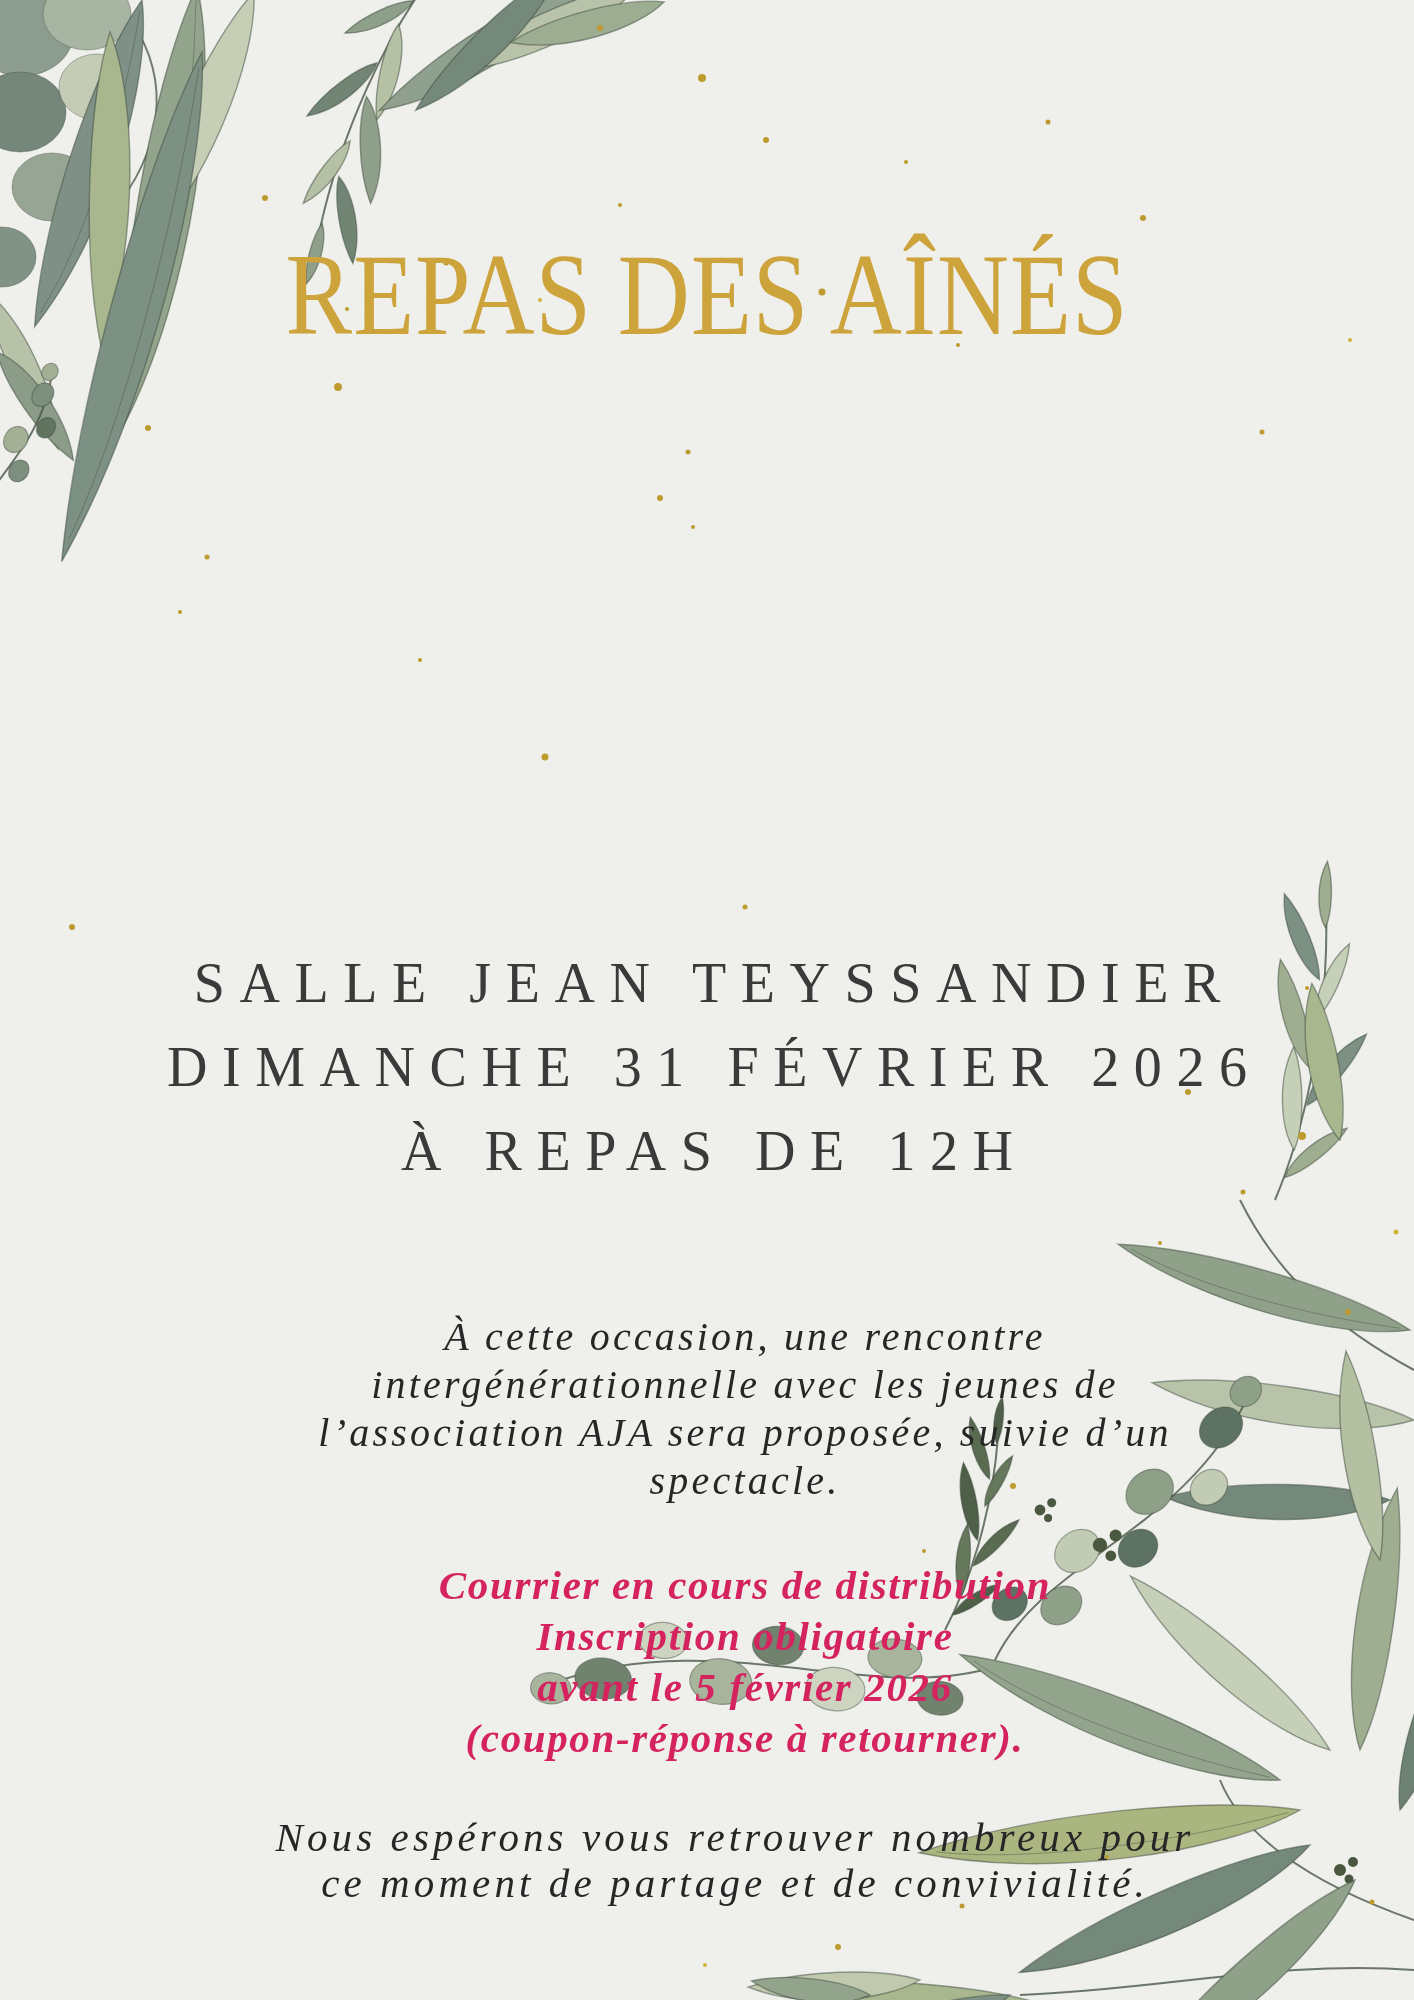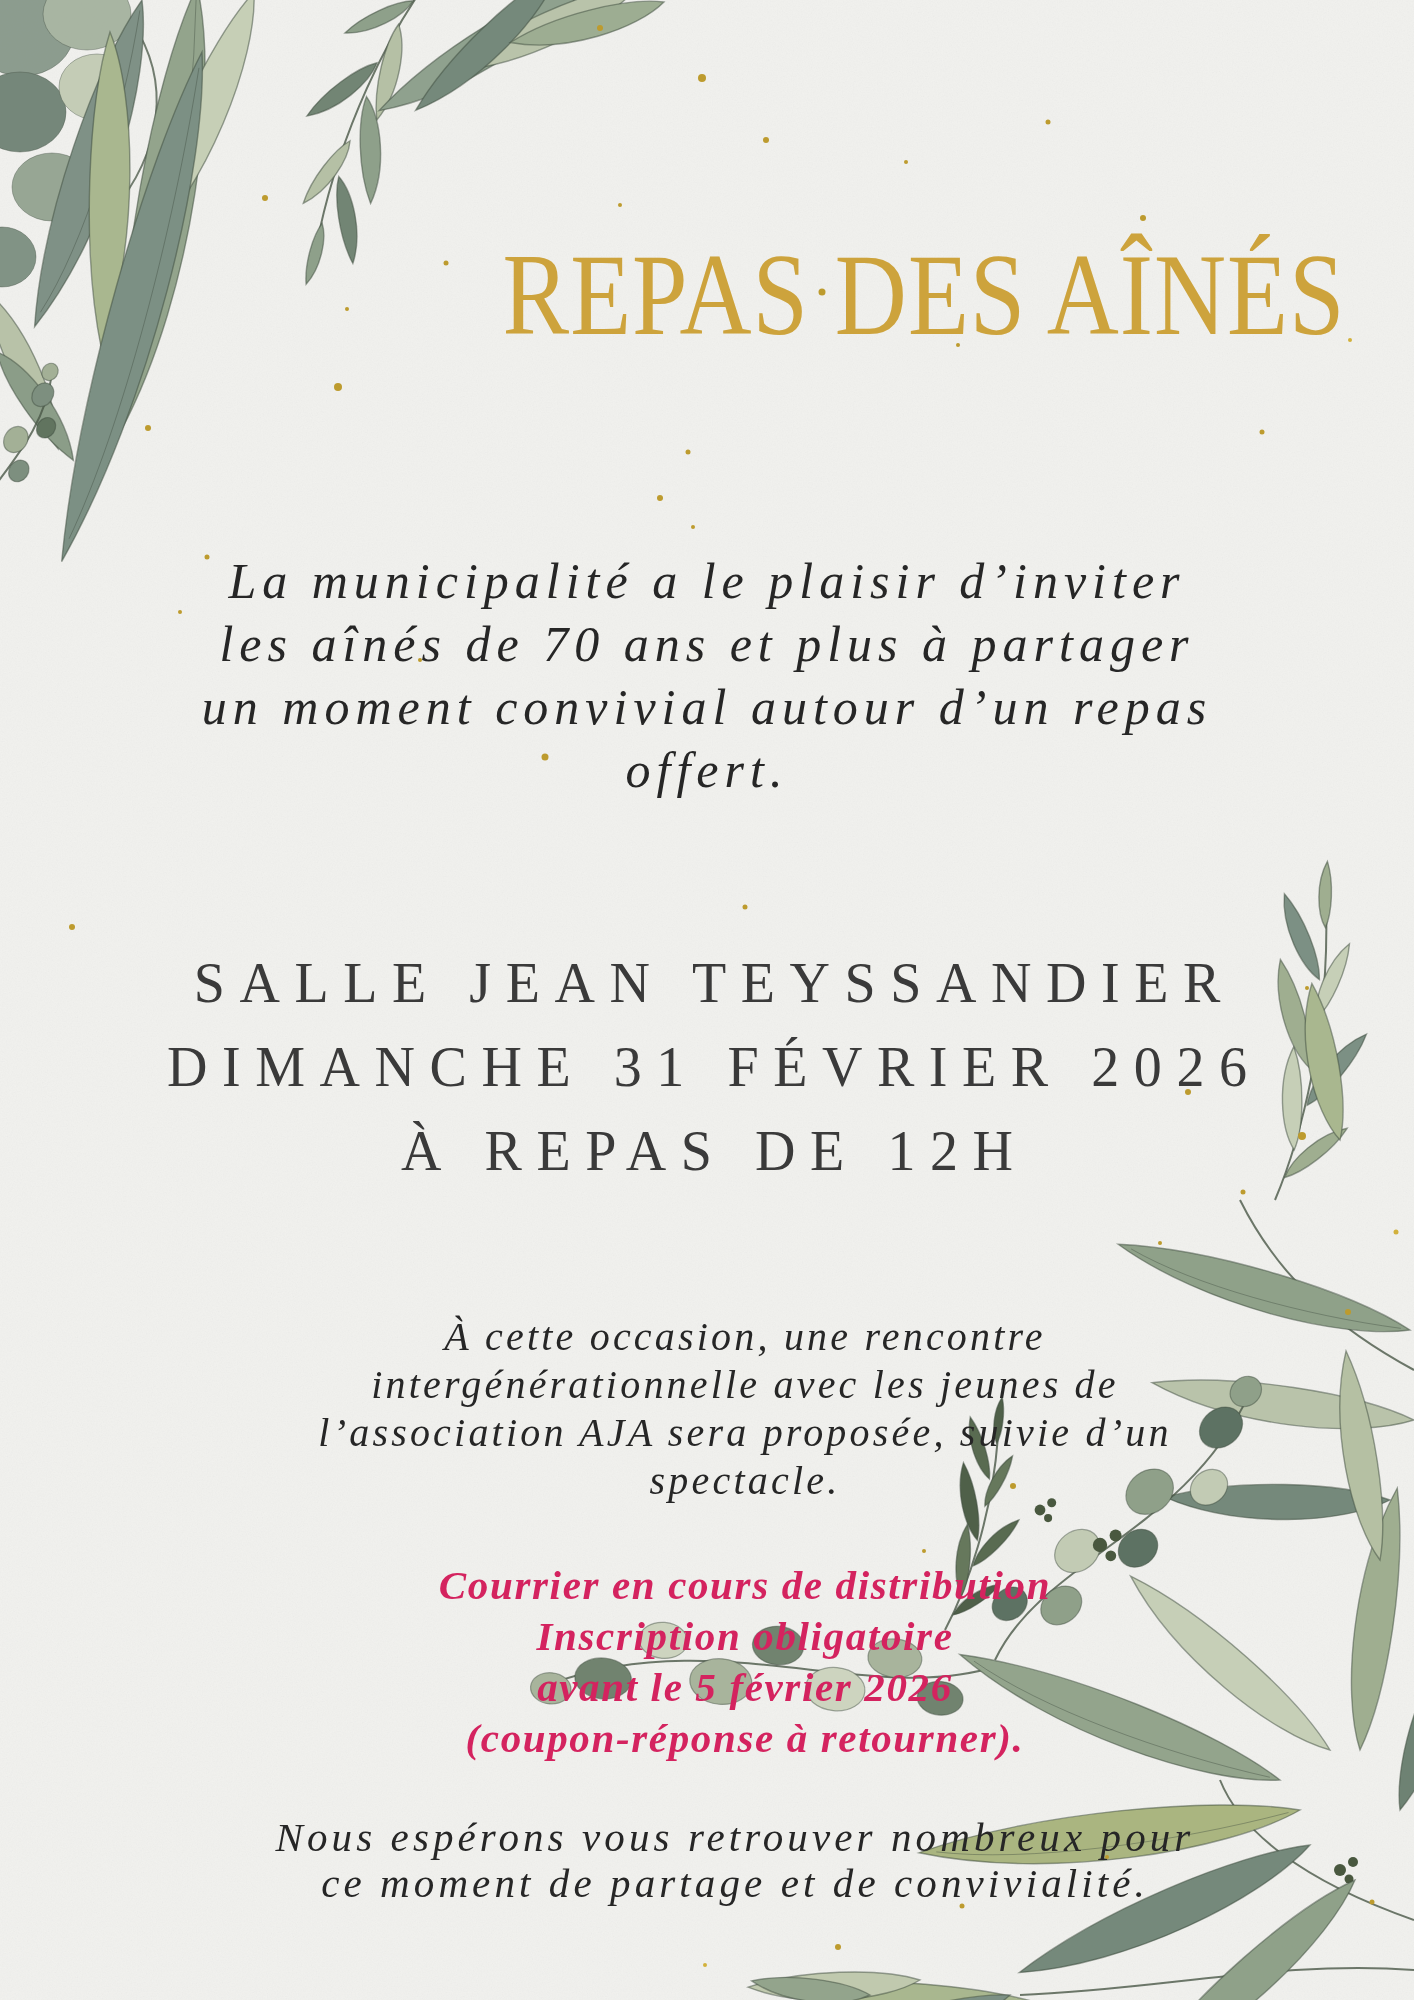--- a/index.html
+++ b/index.html
@@ -9,21 +9,21 @@
     font-family:"Liberation Serif","DejaVu Serif",serif;
   }
   .layer{position:absolute; inset:0; pointer-events:none;}
   .grain{z-index:1; opacity:.45;}
   .decor{position:absolute; z-index:2; overflow:visible;}
   .dots{z-index:3;}
   .textblock{position:absolute; left:0; width:100%; text-align:center; z-index:4;}
 
   .stem{fill:none; stroke:#4a5847; stroke-opacity:.8; stroke-width:2; vector-effect:non-scaling-stroke;}
 
-  .title{top:237px; line-height:116px; color:var(--gold,#cda33c);text-align:right;}
+  .title{top:237px; line-height:116px; color:var(--gold,#cda33c);}
   .title-line{display:block; font-size:116px; letter-spacing:.01em; font-weight:400;}
   .title-line>span{display:inline-block; transform:scaleX(.86);}
 
   .intro{top:550px; font-style:italic; font-size:50px; line-height:63px;
          letter-spacing:.12em; color:var(--text,#262626);}
 
   .event{top:941px; font-size:56px; line-height:84px; letter-spacing:.26em;
          color:var(--ink,#3a3a3a); text-indent:.26em;}
 
   .occasion{top:1313px; left:38px; font-style:italic; font-size:40px; line-height:48px;
@@ -187,26 +187,20 @@
     <circle cx="838" cy="1947" r="3"></circle>
       <circle cx="1107" cy="1857" r="2"></circle>
       <circle cx="1372" cy="1902" r="2.5"></circle>
     <circle cx="705" cy="1965" r="2" fill="#d2b13c"></circle>
   </svg>
 
   <header class="textblock title">
     <div class="title-line"><span>REPAS DES AÎNÉS</span></div>
   </header>
 
-  <div class="textblock intro">
-    <div>La municipalité a le plaisir d’inviter</div>
-    <div>les aînés de 70 ans et plus à partager</div>
-    <div>un moment convivial autour d’un repas</div>
-    <div>offert.</div>
-  </div>
 
   <div class="textblock event">
     <div>SALLE JEAN TEYSSANDIER</div>
     <div>DIMANCHE 31 FÉVRIER 2026</div>
     <div>À REPAS DE 12H</div>
   </div>
 
   <div class="textblock occasion">
     <div>À cette occasion, une rencontre</div>
     <div>intergénérationnelle avec les jeunes de</div>

